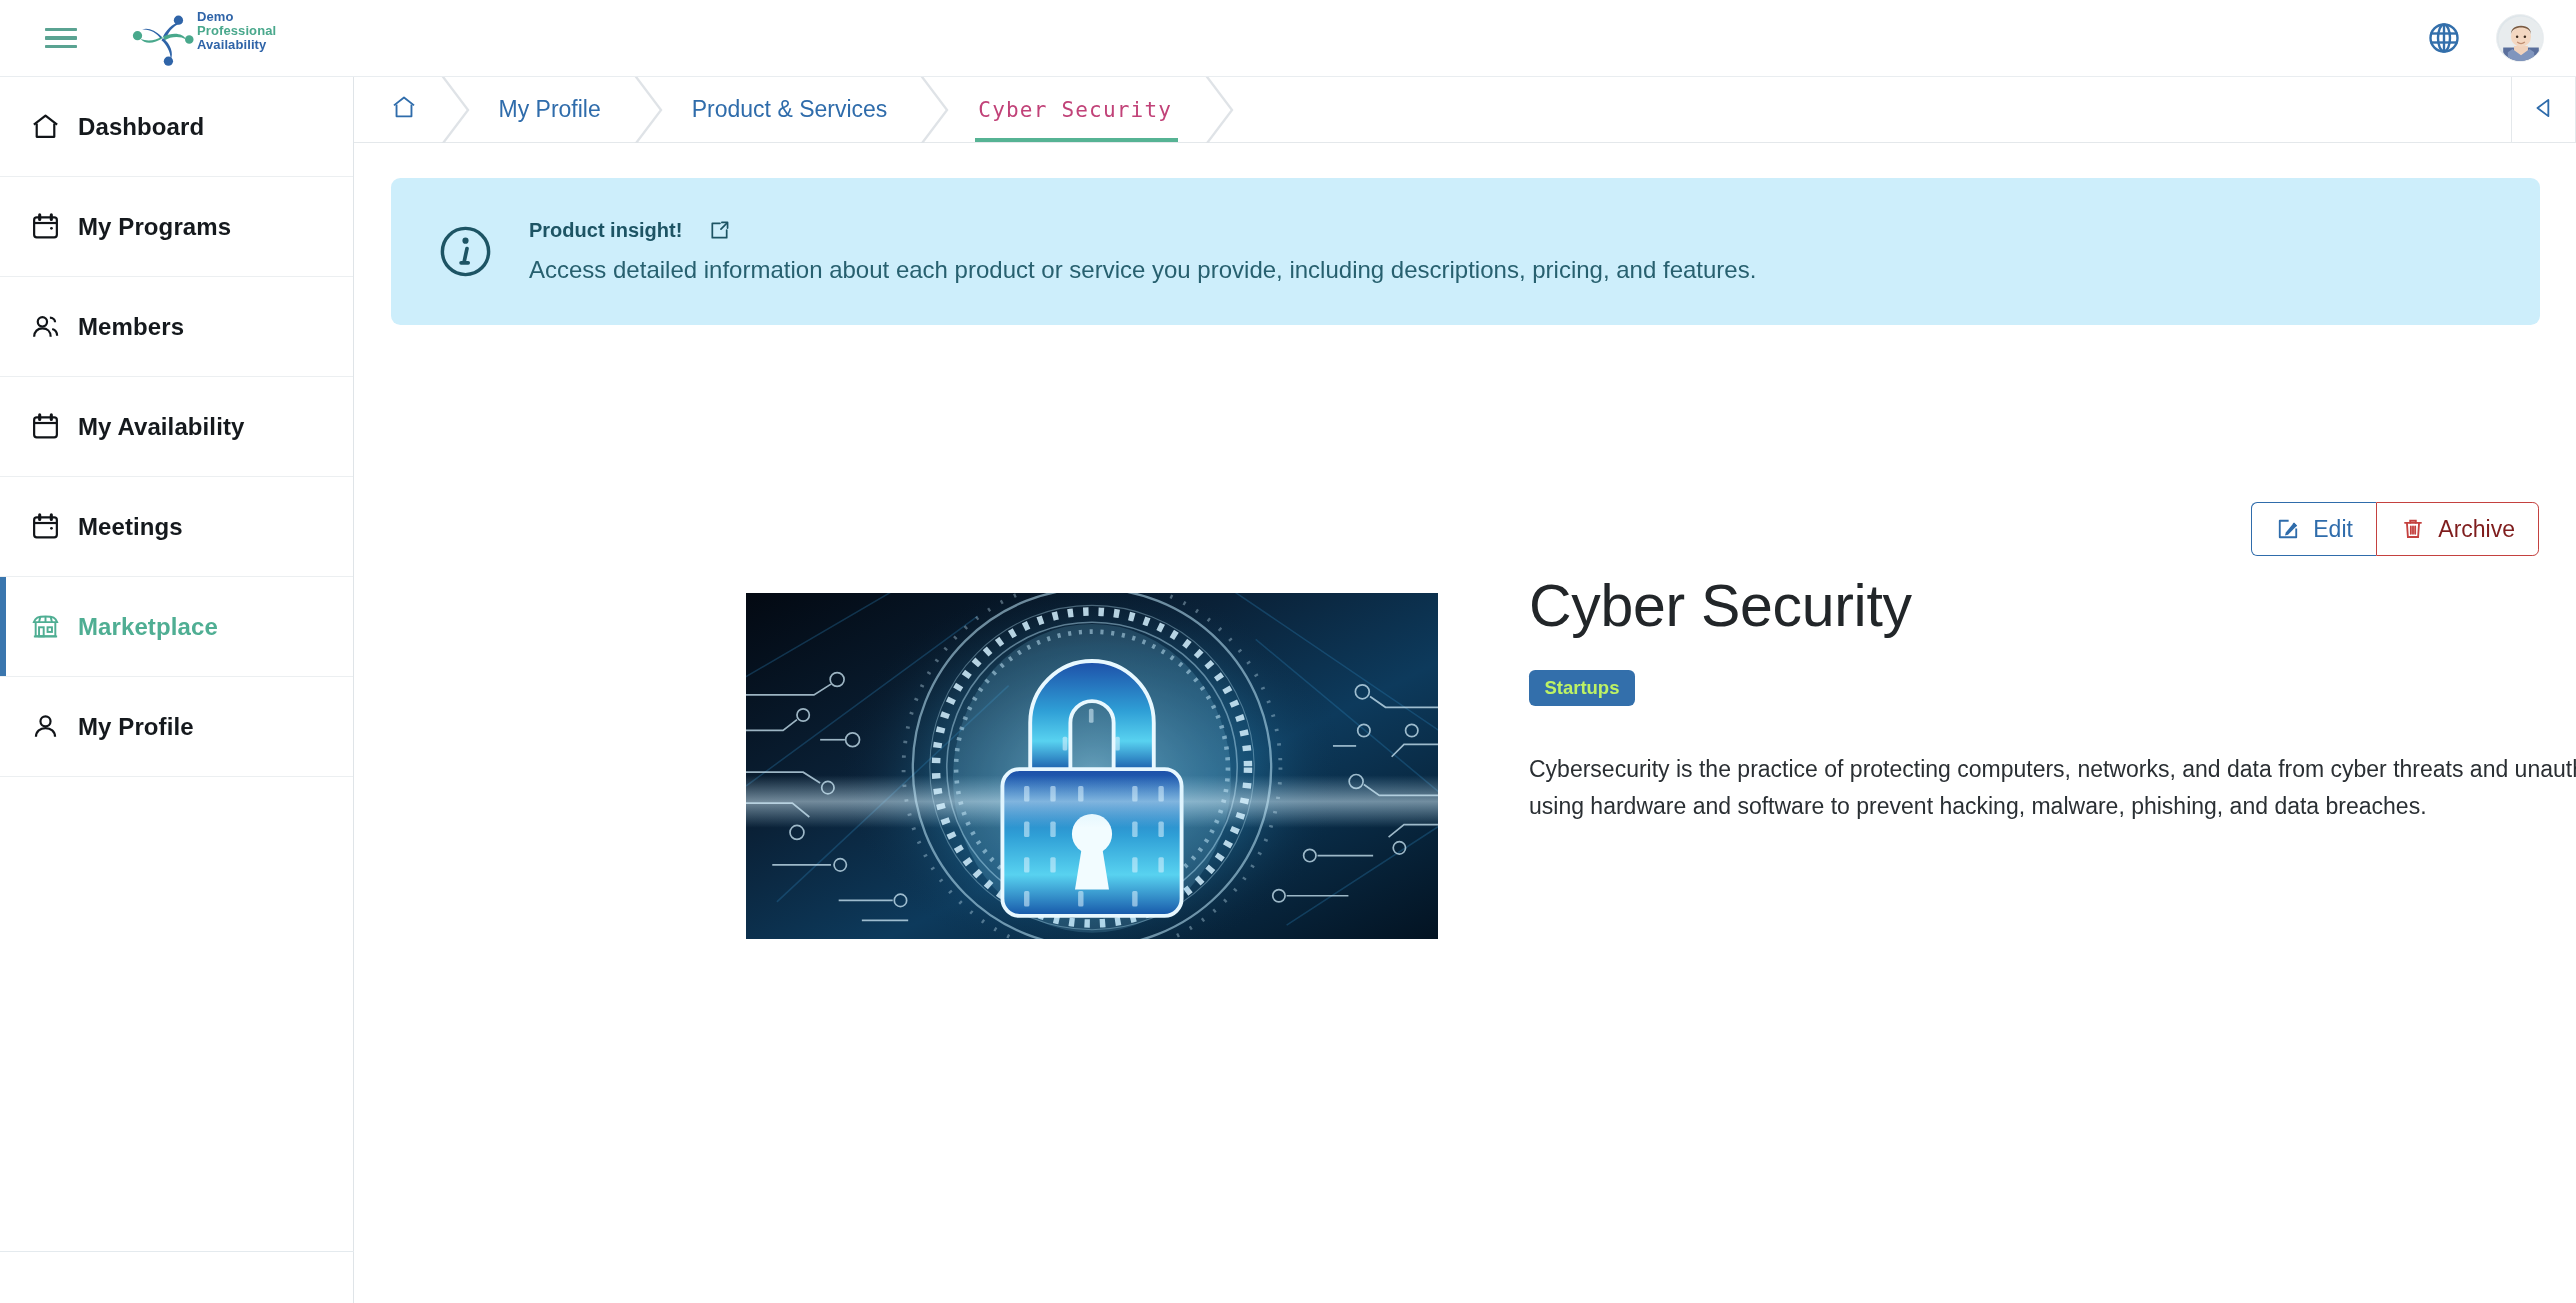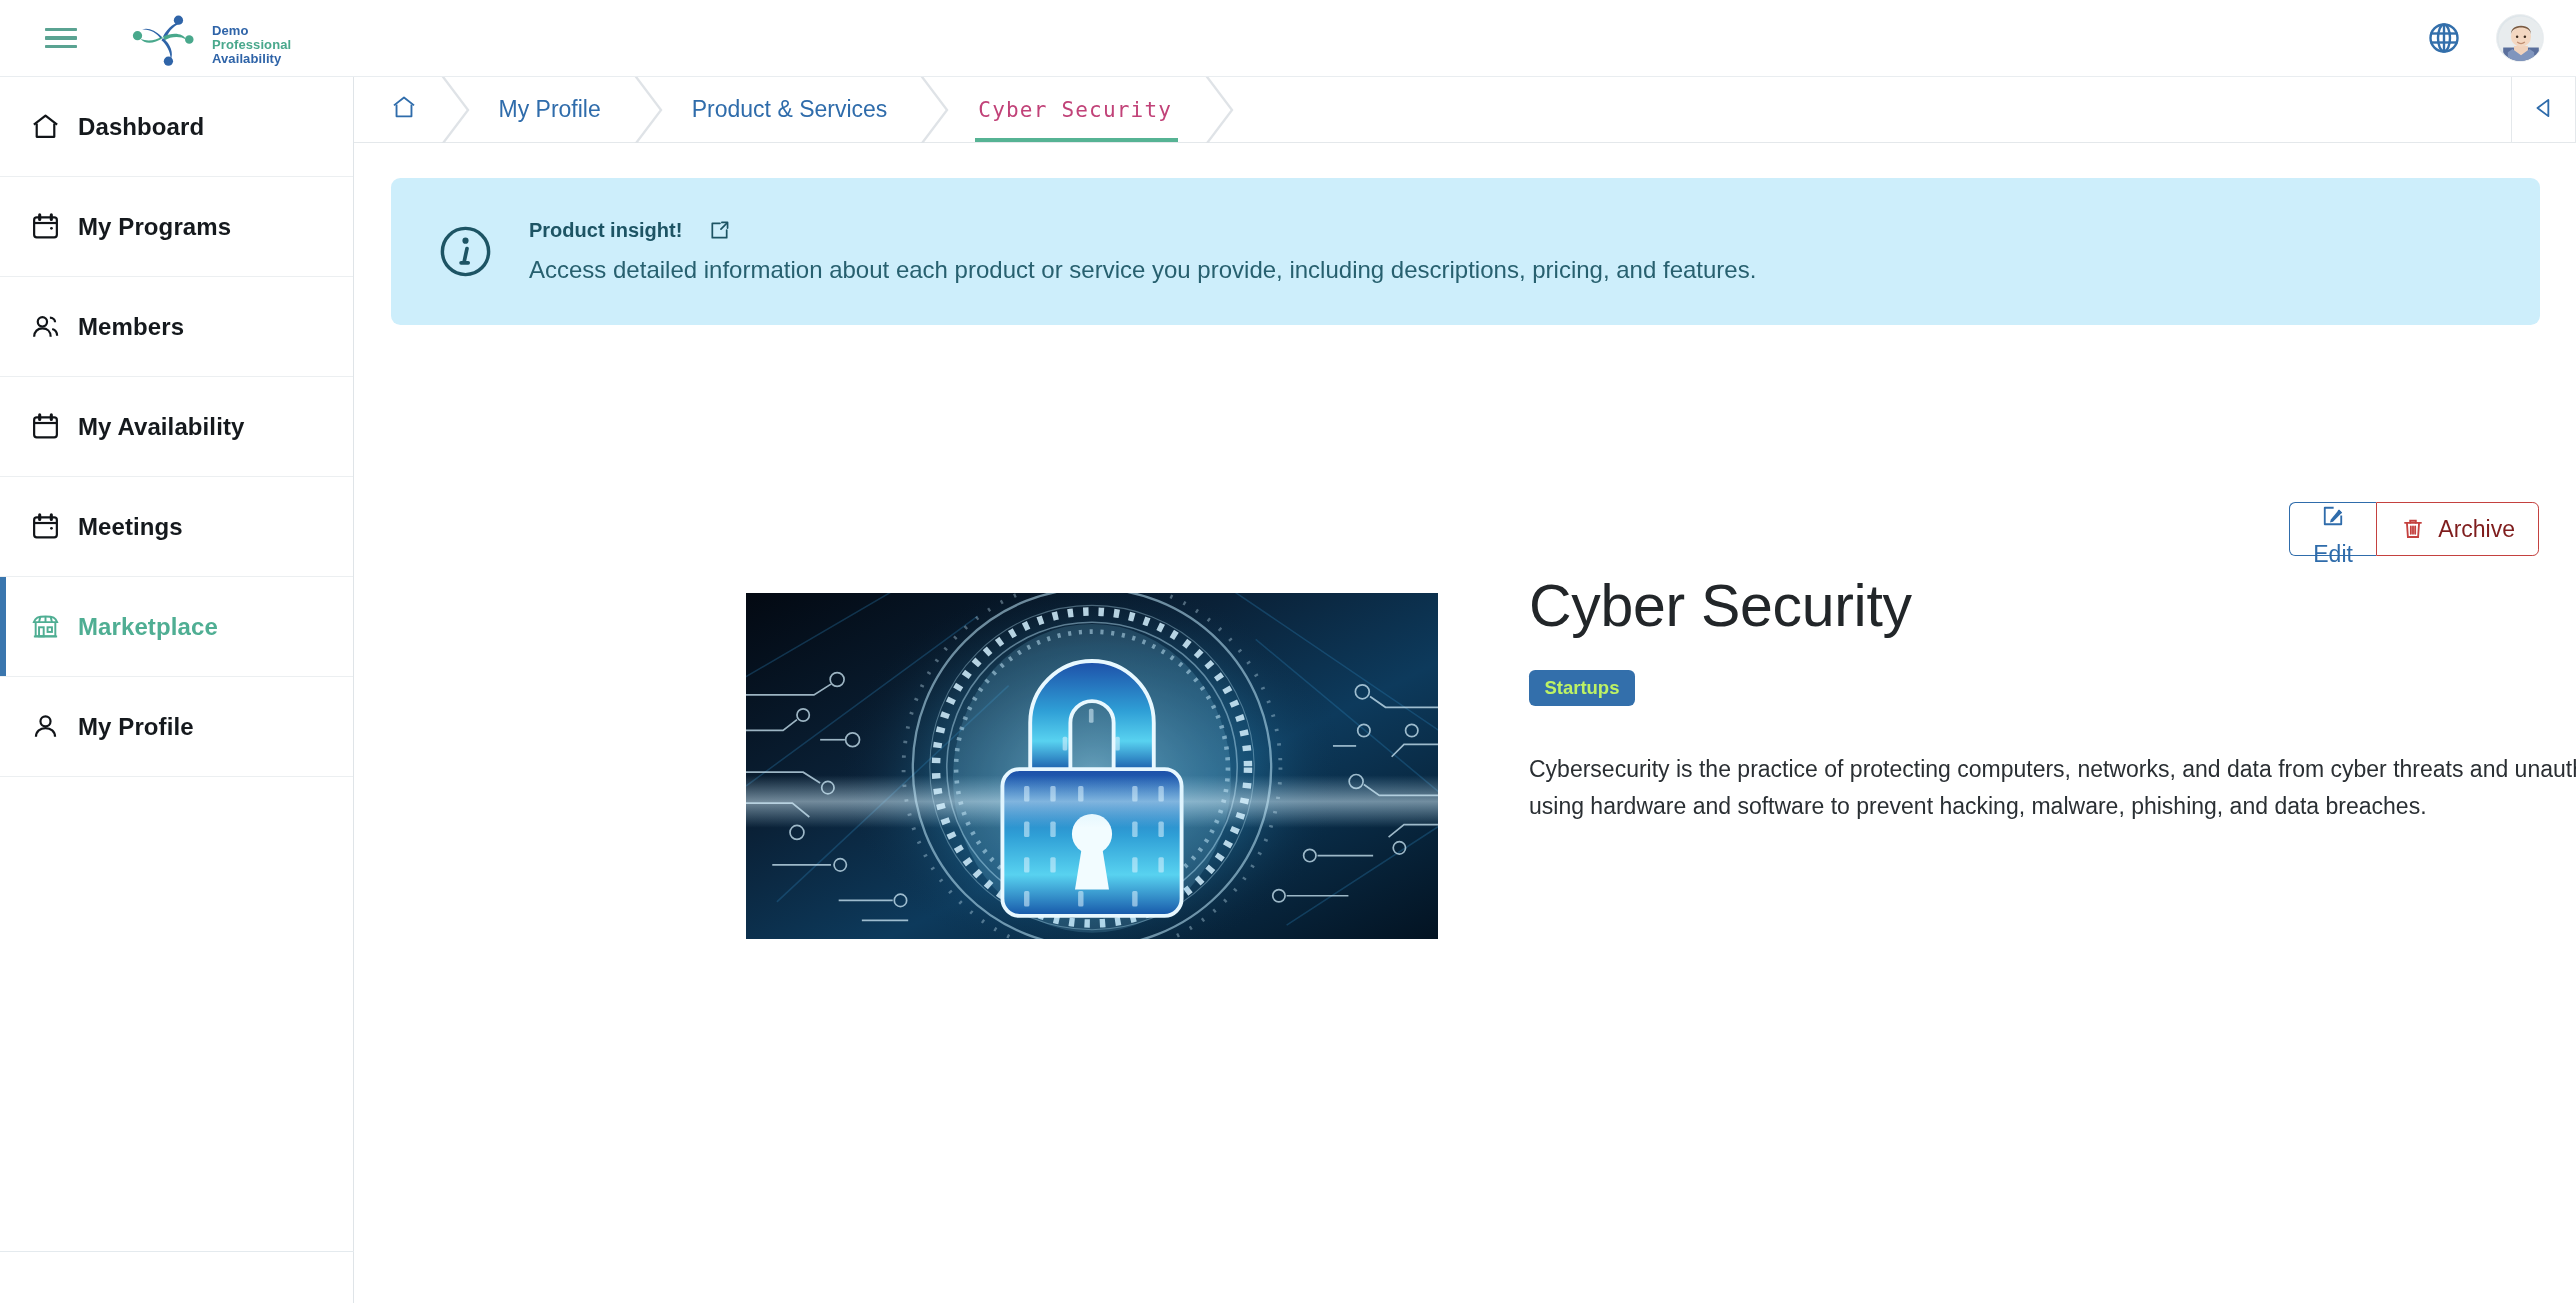--- a/index.html
+++ b/index.html
@@ -22,21 +22,21 @@
   .hamburger {
     margin-left: 45px;
     width: 36px; height: 28px;
     display: flex; flex-direction: column; justify-content: center; gap: 5.4px;
     cursor: pointer;
   }
   .hamburger span {
     display: block; height: 3.1px; width: 32px;
     background: #5aa392; border-radius: 0.8px;
   }
-  .brand { margin-left: 48px; display: flex; align-items: flex-end; gap: 15px; }
+  .brand { margin-left: 48px; display: flex; align-items: flex-start; gap: 0; }
   .brand-mark { width: 68px; height: 56px; }
   .brand-text { display: flex; flex-direction: column; line-height: 1.08; }
   .brand-text span { font-size: 13px; font-weight: 700; letter-spacing: 0.1px; }
   .bt1 { color: #2f64a8; }
   .bt2 { color: #49a88c; }
   .bt3 { color: #2f64a8; }
 
   .topbar-right {
     margin-left: auto; display: flex; align-items: center; gap: 34px;
     padding-right: 32px;
@@ -166,21 +166,20 @@
     padding: 0 23px;
     font-size: 23px;
     background: #ffffff;
     cursor: pointer;
   }
   .btn-edit {
     color: #2f6cab;
     border: 1.5px solid #2f6cab;
     border-radius: 6.2px 0 0 6.2px;
     border-right: none;
-    flex-direction: column;
   }
   .btn-archive {
     color: #7f1d1d;
     border: 1.5px solid #c4413f;
     border-radius: 0 6.2px 6.2px 0;
   }
   .btn .bico { width: 26px; height: 26px; flex: 0 0 26px; }
 
   .product-media {
     position: absolute; left: 392px; top: 449px;

